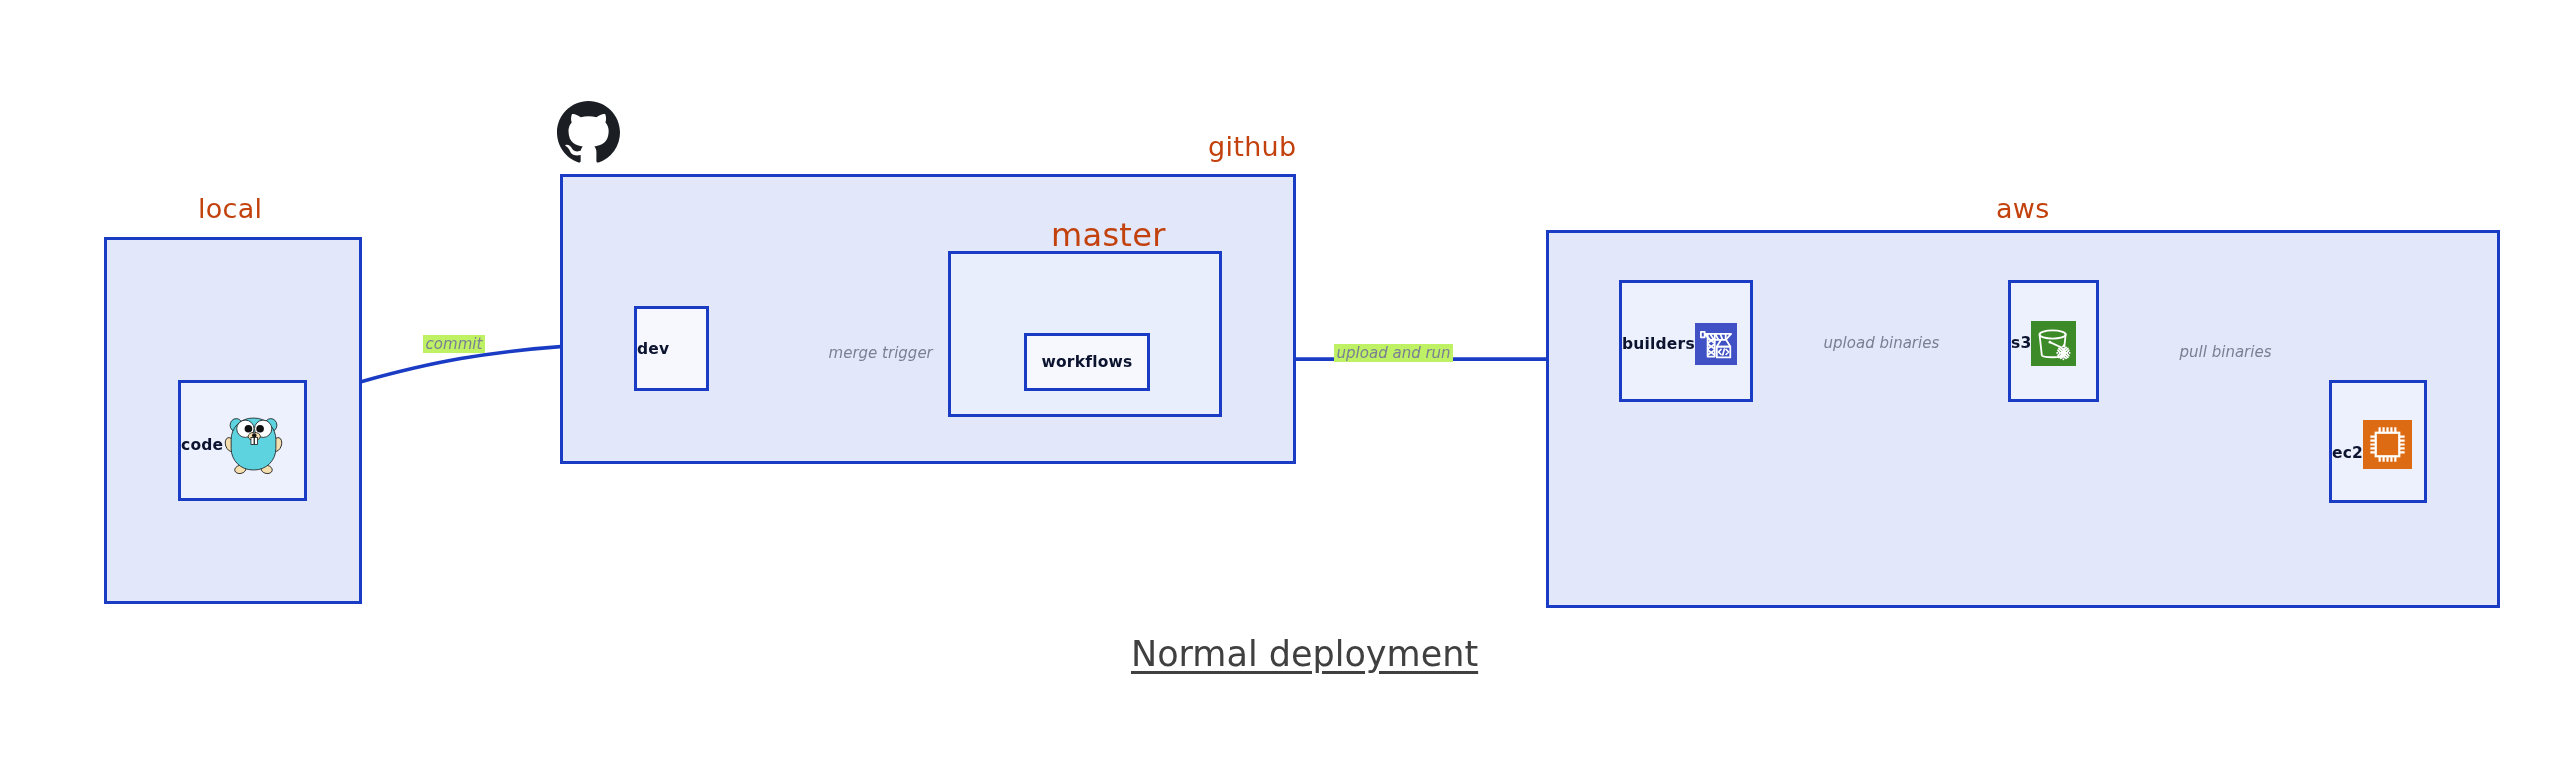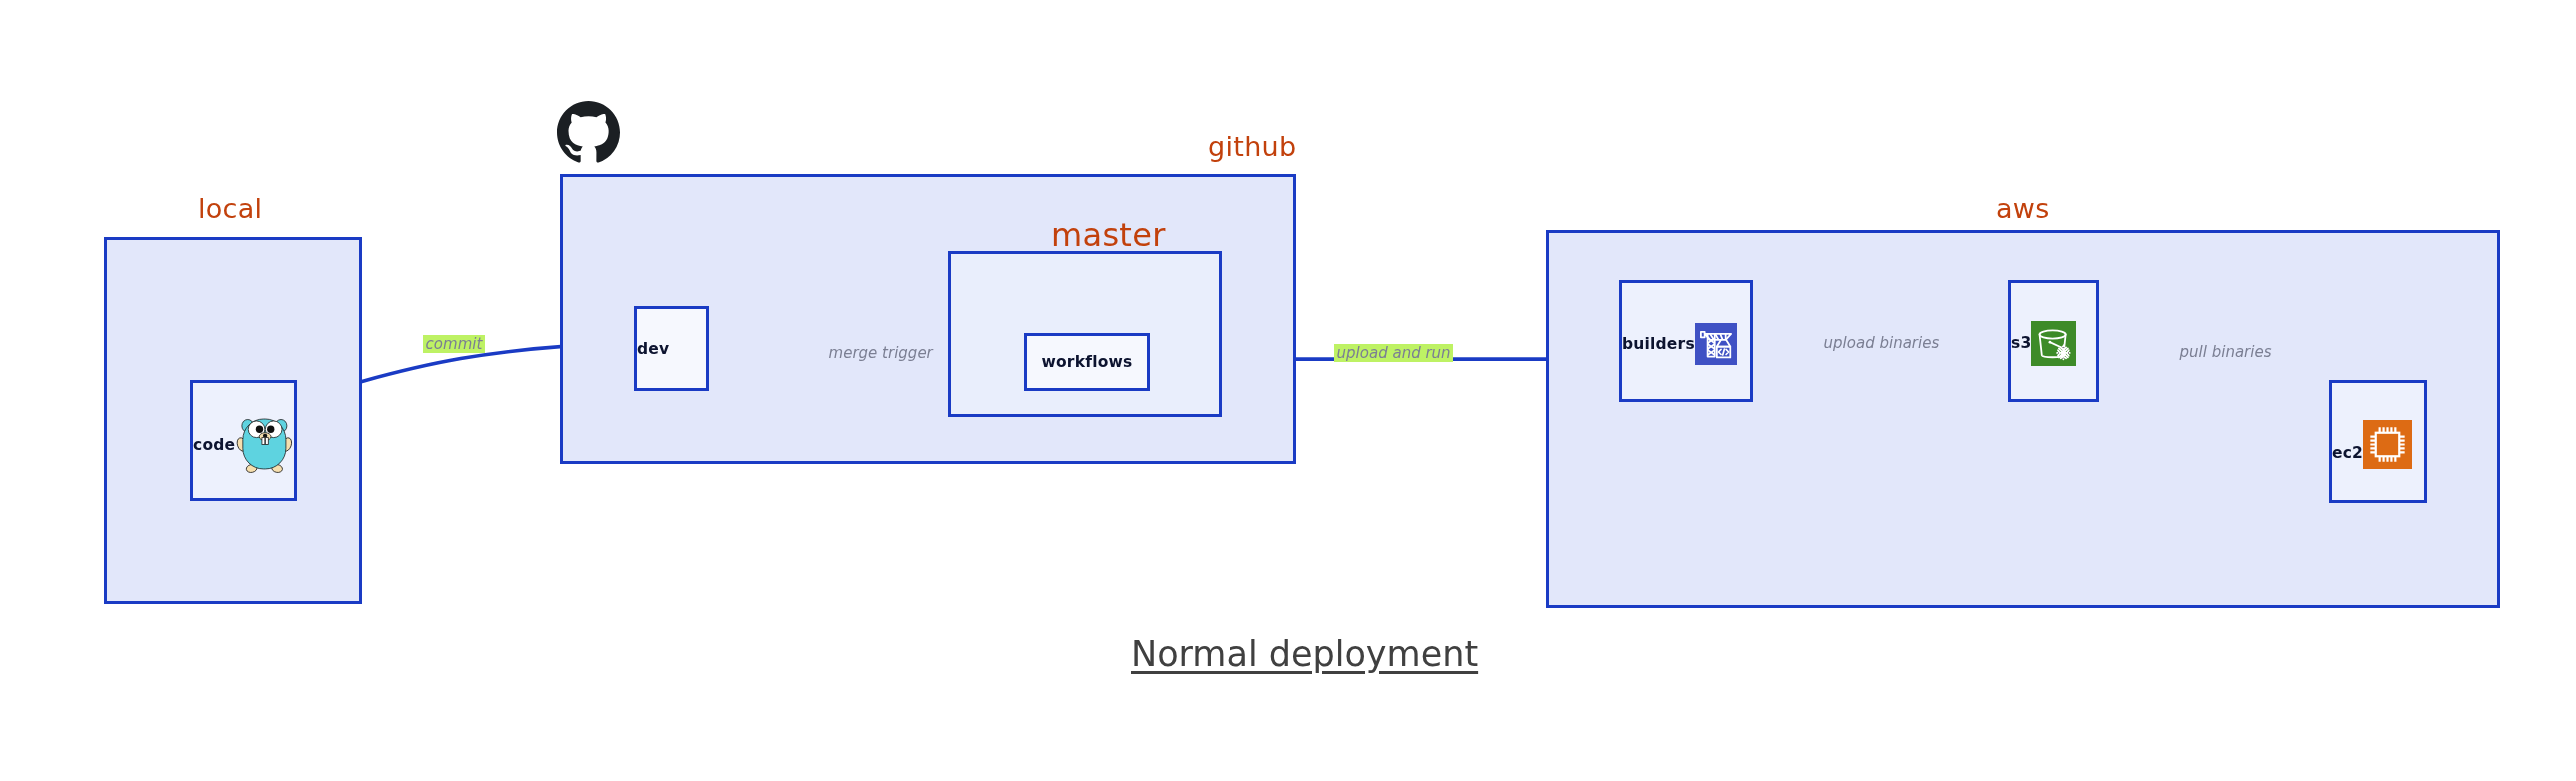--- a/index.html
+++ b/index.html
@@ -53,21 +53,21 @@
 
     <path d="M 3403,676 L 3897,676" fill="none" stroke="#1a3bc4" stroke-width="7" marker-end="url(#arw)"></path>
 
     <path d="M 4073,676 C 4210,672 4290,740 4516,830" fill="none" stroke="#1a3bc4" stroke-width="7" marker-end="url(#arw)"></path>
   </svg>
 
   <div class="group-label" style="left:198px;top:193px;">local</div>
 
   <div class="group" style="left:104px;top:237px;width:258px;height:367px;"></div>
 
-  <div class="node" style="left:190px;top:380px;width:107px;height:121px;">
+  <div class="node" style="left:178px;top:380px;width:129px;height:121px;">
     <div class="node-label" style="margin-top:8.2px;">code</div>
 
     <svg class="gopher" width="61" height="62" viewBox="0 0 120 122" style="margin-top:4.1px;">
       <g stroke="#1b1b1b" stroke-width="1.6">
         <ellipse cx="26" cy="26" rx="12" ry="13" fill="#5ed3e0"></ellipse>
         <ellipse cx="94" cy="26" rx="12" ry="13" fill="#5ed3e0"></ellipse>
         <ellipse cx="14" cy="64" rx="9" ry="14" fill="#f6dfae" transform="rotate(-18 14 64)"></ellipse>
         <ellipse cx="106" cy="64" rx="9" ry="14" fill="#f6dfae" transform="rotate(18 106 64)"></ellipse>
         <ellipse cx="34" cy="113" rx="11" ry="8" fill="#f6dfae" transform="rotate(-12 34 113)"></ellipse>
         <ellipse cx="86" cy="113" rx="11" ry="8" fill="#f6dfae" transform="rotate(12 86 113)"></ellipse>

